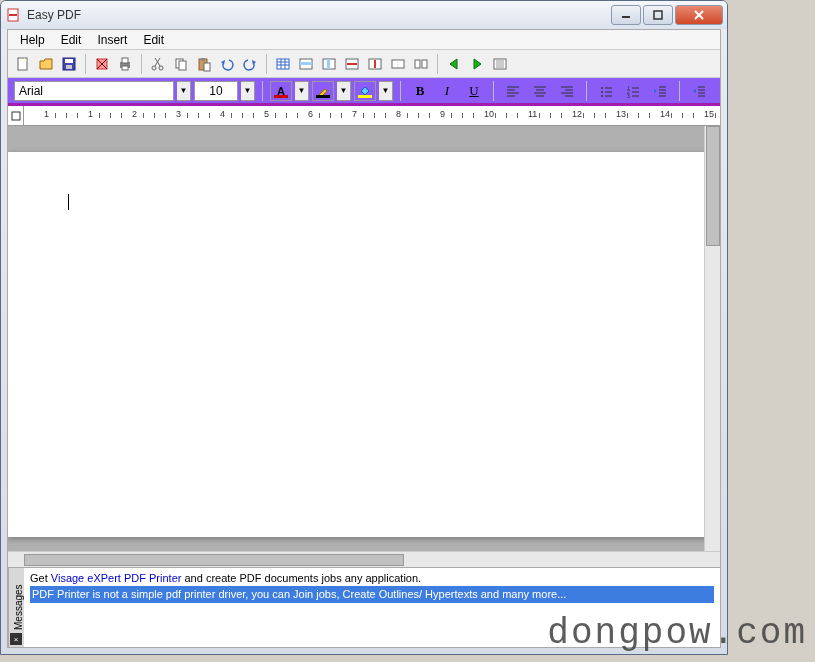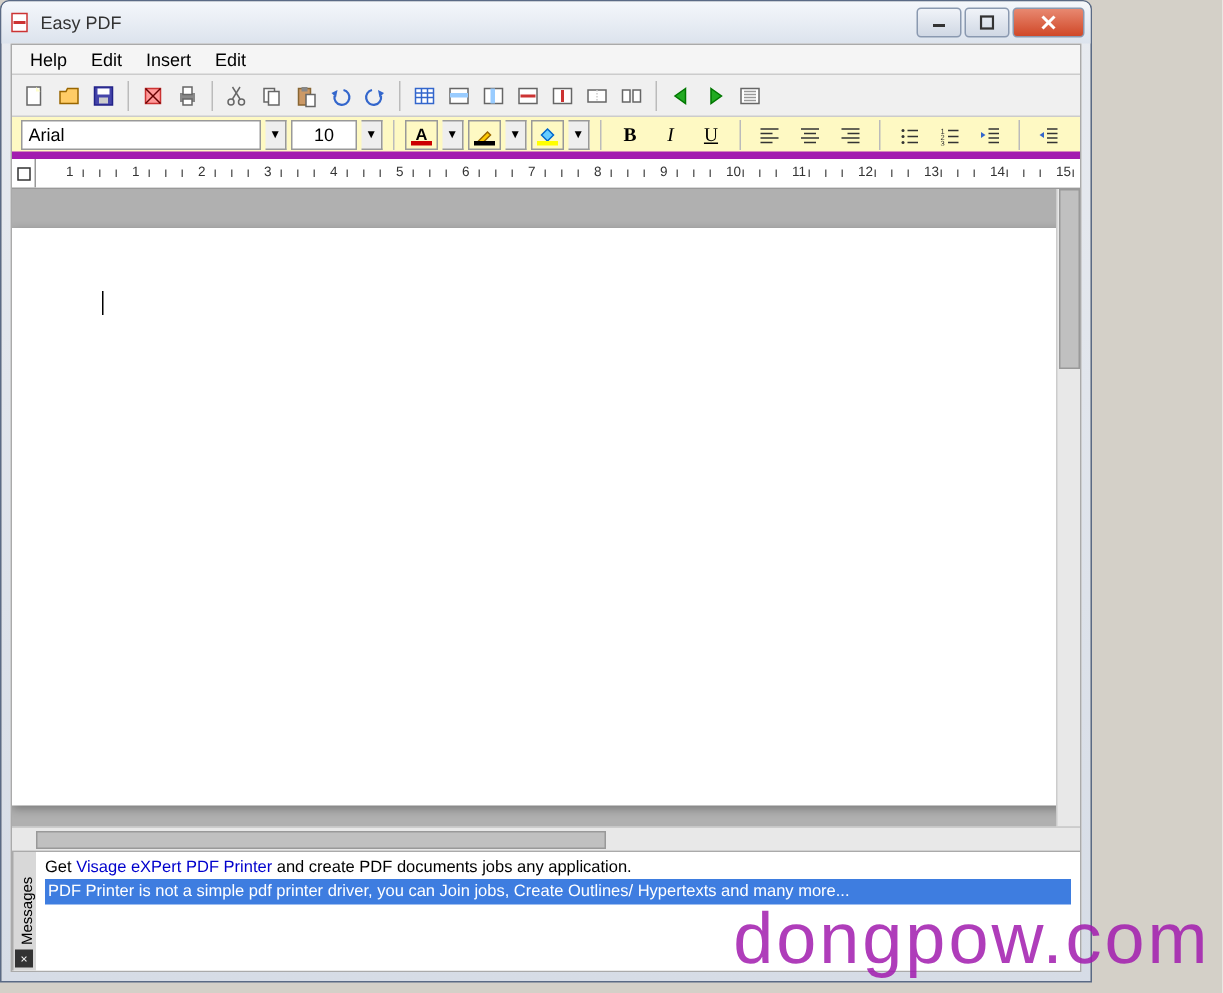--- a/index.html
+++ b/index.html
@@ -10,21 +10,21 @@
 .title-text { font-size: 12px; color: #333; flex: 1; }
 .win-controls { display: flex; gap: 2px; }
 .win-btn { width: 30px; height: 20px; border: 1px solid #8a99b0; border-radius: 3px; background: linear-gradient(to bottom, #f0f3f8, #d0d8e4); display: flex; align-items: center; justify-content: center; font-size: 10px; cursor: pointer; }
 .win-close { width: 48px; background: linear-gradient(to bottom, #e88870, #d04828); color: #fff; }
 .inner { background: #fff; margin: 0 6px 6px 6px; border: 1px solid #aaa; flex: 1; display: flex; flex-direction: column; }
 .menubar { height: 20px; display: flex; align-items: center; padding: 0 4px; border-bottom: 1px solid #ccc; background: #f5f5f5; }
 .menu-item { padding: 2px 8px; font-size: 12px; cursor: pointer; }
 .toolbar { height: 28px; display: flex; align-items: center; padding: 2px 4px; border-bottom: 1px solid #ccc; background: #f0f0f0; gap: 1px; }
 .tb-btn { width: 22px; height: 22px; border: 1px solid transparent; display: flex; align-items: center; justify-content: center; cursor: pointer; }
 .tb-sep { width: 1px; height: 20px; background: #bbb; margin: 0 4px; }
-.toolbar2 { height: 28px; display: flex; align-items: center; padding: 2px 6px; border-bottom: 5px solid #a21caf; background: #fef9c3; gap: 3px; }
+.toolbar2 { height: 28px; display: flex; align-items: center; padding: 2px 6px; border-bottom: 3px solid #a21caf; background: #8b5cf6; gap: 3px; }
 .font-select { width: 160px; height: 20px; font-size: 12px; border: 1px solid #999; background: #fff; padding: 0 4px; }
 .size-select { width: 44px; height: 20px; font-size: 12px; border: 1px solid #999; background: #fff; padding: 0 2px; text-align: center; }
 .dropdown-arrow { width: 14px; height: 20px; border: 1px solid #999; border-left: none; background: #eee; display: flex; align-items: center; justify-content: center; font-size: 8px; cursor: pointer; }
 .color-btn { width: 22px; height: 20px; display: flex; flex-direction: column; align-items: center; justify-content: center; border: 1px solid #999; cursor: pointer; position: relative; }
 .color-strip { position: absolute; bottom: 2px; width: 14px; height: 3px; }
 .fmt-btn { width: 24px; height: 22px; border: 1px solid transparent; display: flex; align-items: center; justify-content: center; font-size: 13px; font-family: 'Times New Roman', serif; cursor: pointer; }
 .ruler { height: 20px; background: #fff; border-bottom: 1px solid #999; display: flex; align-items: center; position: relative; font-size: 9px; color: #333; overflow: hidden; }
 .ruler-left { width: 16px; height: 100%; border-right: 1px solid #999; display: flex; align-items: center; justify-content: center; }
 .ruler-track { flex: 1; height: 100%; position: relative; background: #fff; }
 .ruler-num { position: absolute; top: 3px; font-size: 9px; }
@@ -37,21 +37,21 @@
 .hscroll { height: 16px; background: #e8e8e8; border-top: 1px solid #ccc; display: flex; align-items: center; }
 .hscroll-thumb { width: 380px; height: 12px; background: #c0c0c0; border: 1px solid #999; margin-left: 16px; }
 .messages-panel { height: 80px; background: #fff; border-top: 1px solid #aaa; display: flex; font-size: 11px; }
 .messages-tab { width: 16px; background: #d8d8d8; border-right: 1px solid #aaa; writing-mode: vertical-lr; transform: rotate(180deg); text-align: center; font-size: 10px; padding: 4px 0; position: relative; }
 .msg-close { position: absolute; top: 2px; left: 2px; width: 12px; height: 12px; background: #333; color: #fff; font-size: 8px; display: flex; align-items: center; justify-content: center; transform: rotate(180deg); cursor: pointer; }
 .messages-content { flex: 1; padding: 3px 6px; overflow: hidden; }
 .msg-line { font-size: 11px; line-height: 15px; white-space: nowrap; }
 .msg-bold { font-weight: bold; }
 .msg-link { color: #0000cc; cursor: pointer; }
 .msg-highlight { background: #3e7de0; color: #fff; padding: 1px 2px; }
-.watermark { position: absolute; bottom: 8px; right: 8px; font-size: 48px; color: #a21caf; font-family: Liberation Sans, sans-serif; letter-spacing: 2px; pointer-events: none; opacity: 0.85; }
+.watermark { position: absolute; bottom: 8px; right: 8px; font-size: 36px; color: #404040; font-family: Liberation Mono, monospace; letter-spacing: 2px; pointer-events: none; opacity: 0.85; }
 svg { display: block; }
 </style>
 </head>
 <body>
 
 <div class="window">
   <div class="titlebar">
     <span class="title-icon">
       <svg width="14" height="14">
           <rect x="2" y="1" width="10" height="12" fill="#fff" stroke="#c33" stroke-width="1"></rect>

